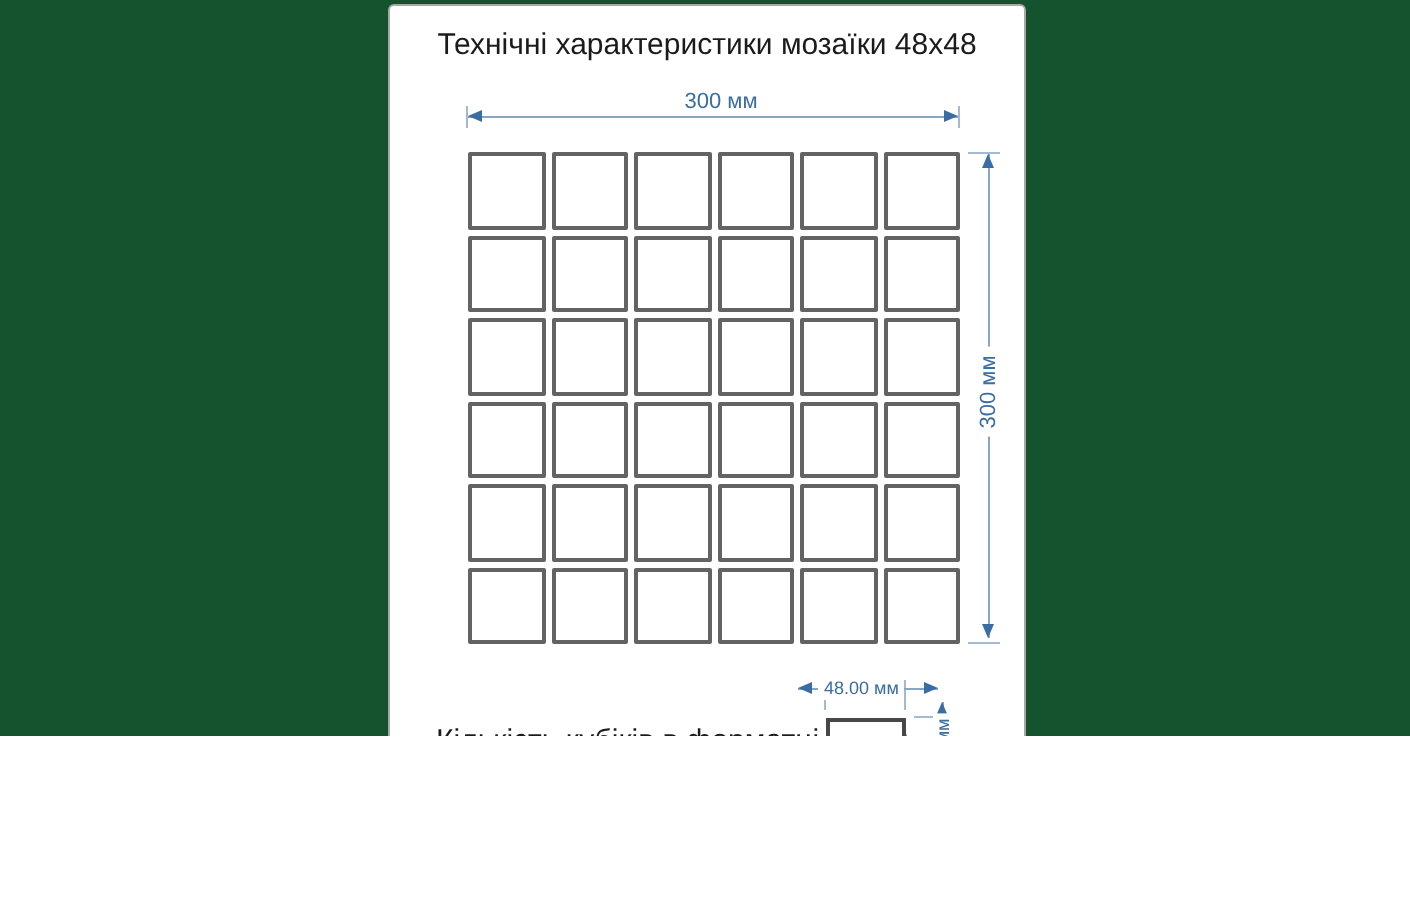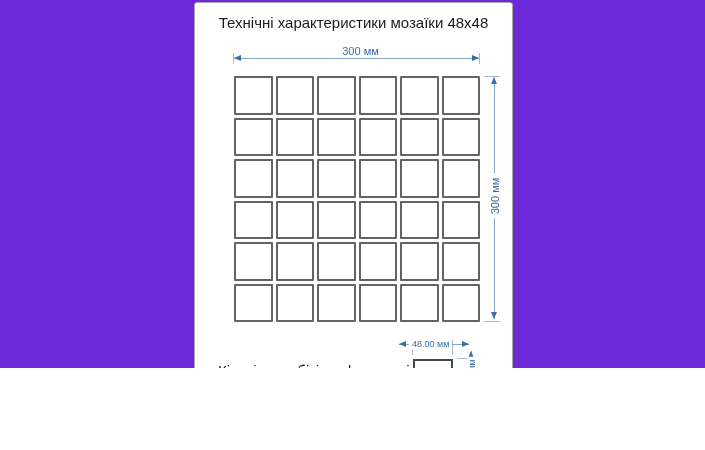--- a/index.html
+++ b/index.html
@@ -1,17 +1,17 @@
 <!DOCTYPE html>
 <html><head>
 <meta charset="utf-8">
 <style>
   html,body{margin:0;padding:0;background:#ffffff;}
   .canvas{
-    position:relative;width:705px;height:368px;background:#6d28d9;overflow:hidden;
+    position:relative;width:705px;height:368px;background:#14532d;overflow:hidden;
     font-family:"Liberation Sans", sans-serif;
   }
   .card{
     position:absolute;left:194px;top:2px;width:317px;height:437px;
     background:#ffffff;border:1px solid #a8a8a8;border-radius:3px;
   }
   .title{
     position:absolute;left:0;top:11px;width:100%;text-align:center;
     font-size:15px;color:#1b1b1b;
   }

